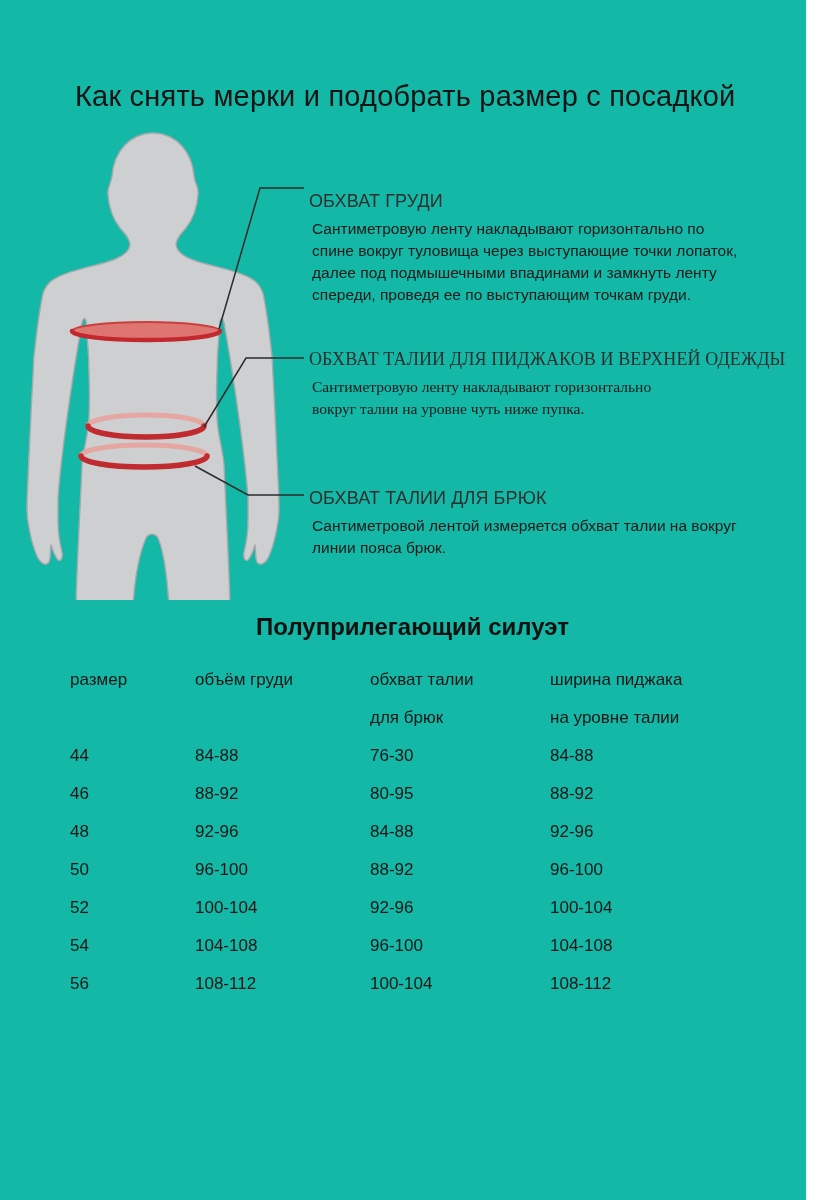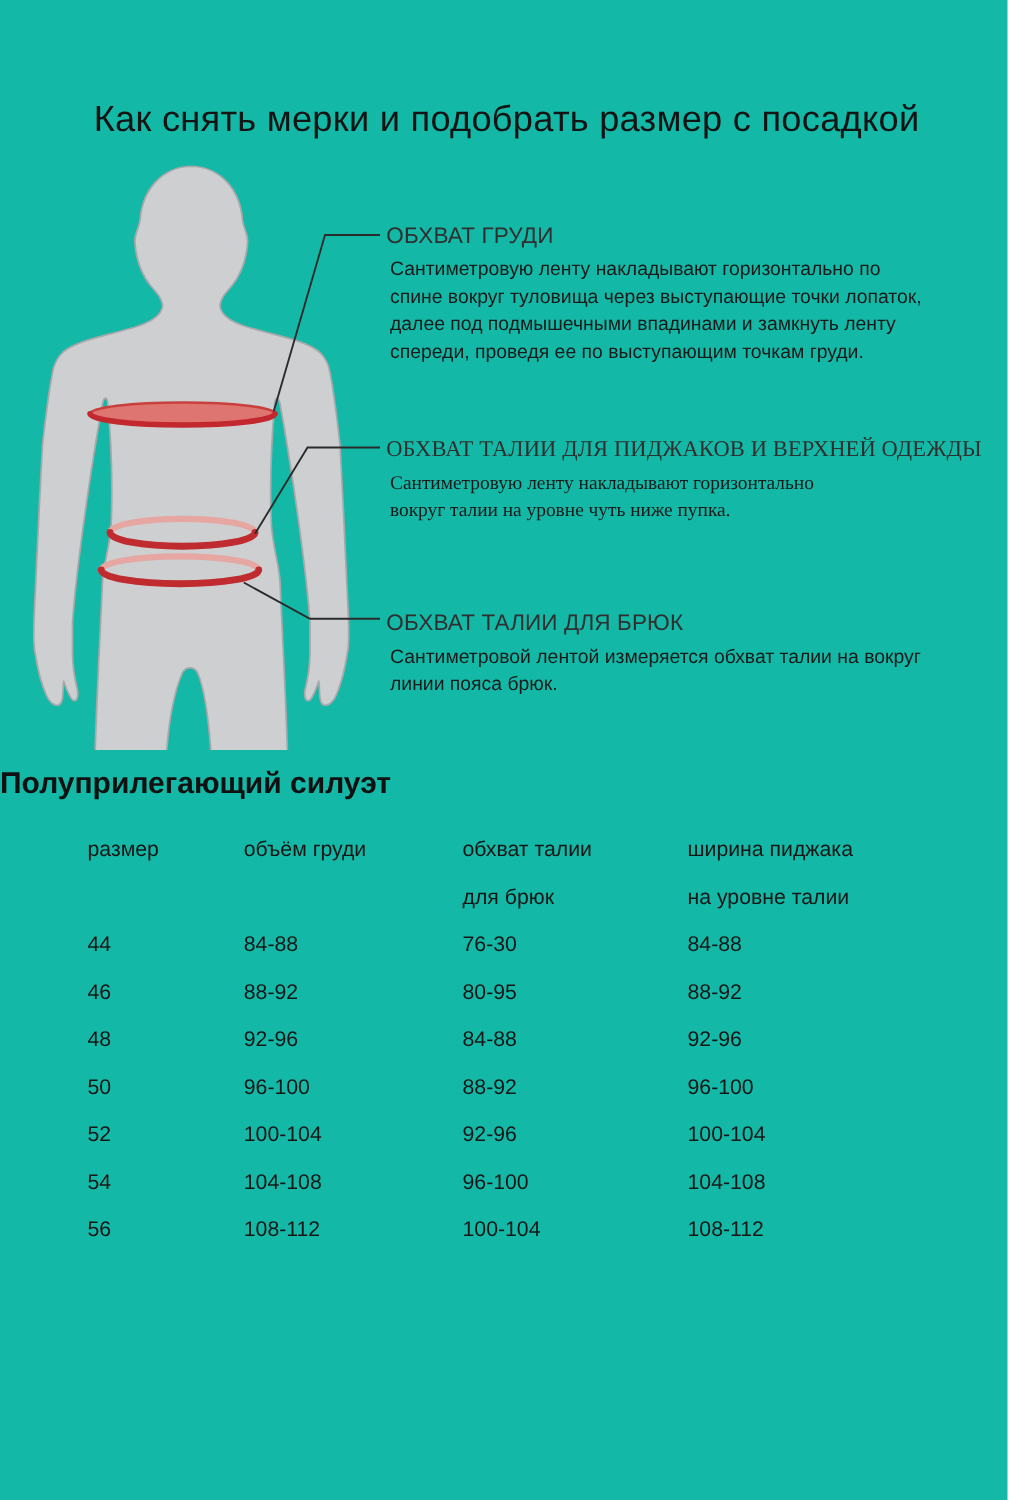--- a/index.html
+++ b/index.html
@@ -29,21 +29,21 @@
     left: 0;
     top: 120px;
     width: 320px;
     height: 480px;
   }
   .figure-wrap svg { display: block; }
   .annotation {
     position: absolute;
     width: 470px;
   }
-  .ann-chest        { left: 309px; top: 178px; }
+  .ann-chest        { left: 309px; top: 191px; }
   .ann-jacket-waist { left: 309px; top: 349px; font-family: Liberation Serif, serif; }
   .ann-trouser-waist{ left: 309px; top: 488px; }
   .ann-title {
     font-size: 18px;
     line-height: 20px;
     color: #2f2f2f;
     letter-spacing: 0.1px;
     white-space: nowrap;
   }
   .ann-body {
@@ -53,20 +53,21 @@
     line-height: 22px;
     color: #1a1a1a;
     white-space: pre-line;
   }
   .table-title {
     position: absolute;
     left: 0;
     top: 613px;
     width: 825px;
     margin: 0;
+    text-align: center;
     font-size: 24px;
     font-weight: 700;
     color: #111;
   }
   .size-table {
     position: absolute;
     left: 70px;
     top: 661px;
     width: 685px;
     font-size: 17px;

